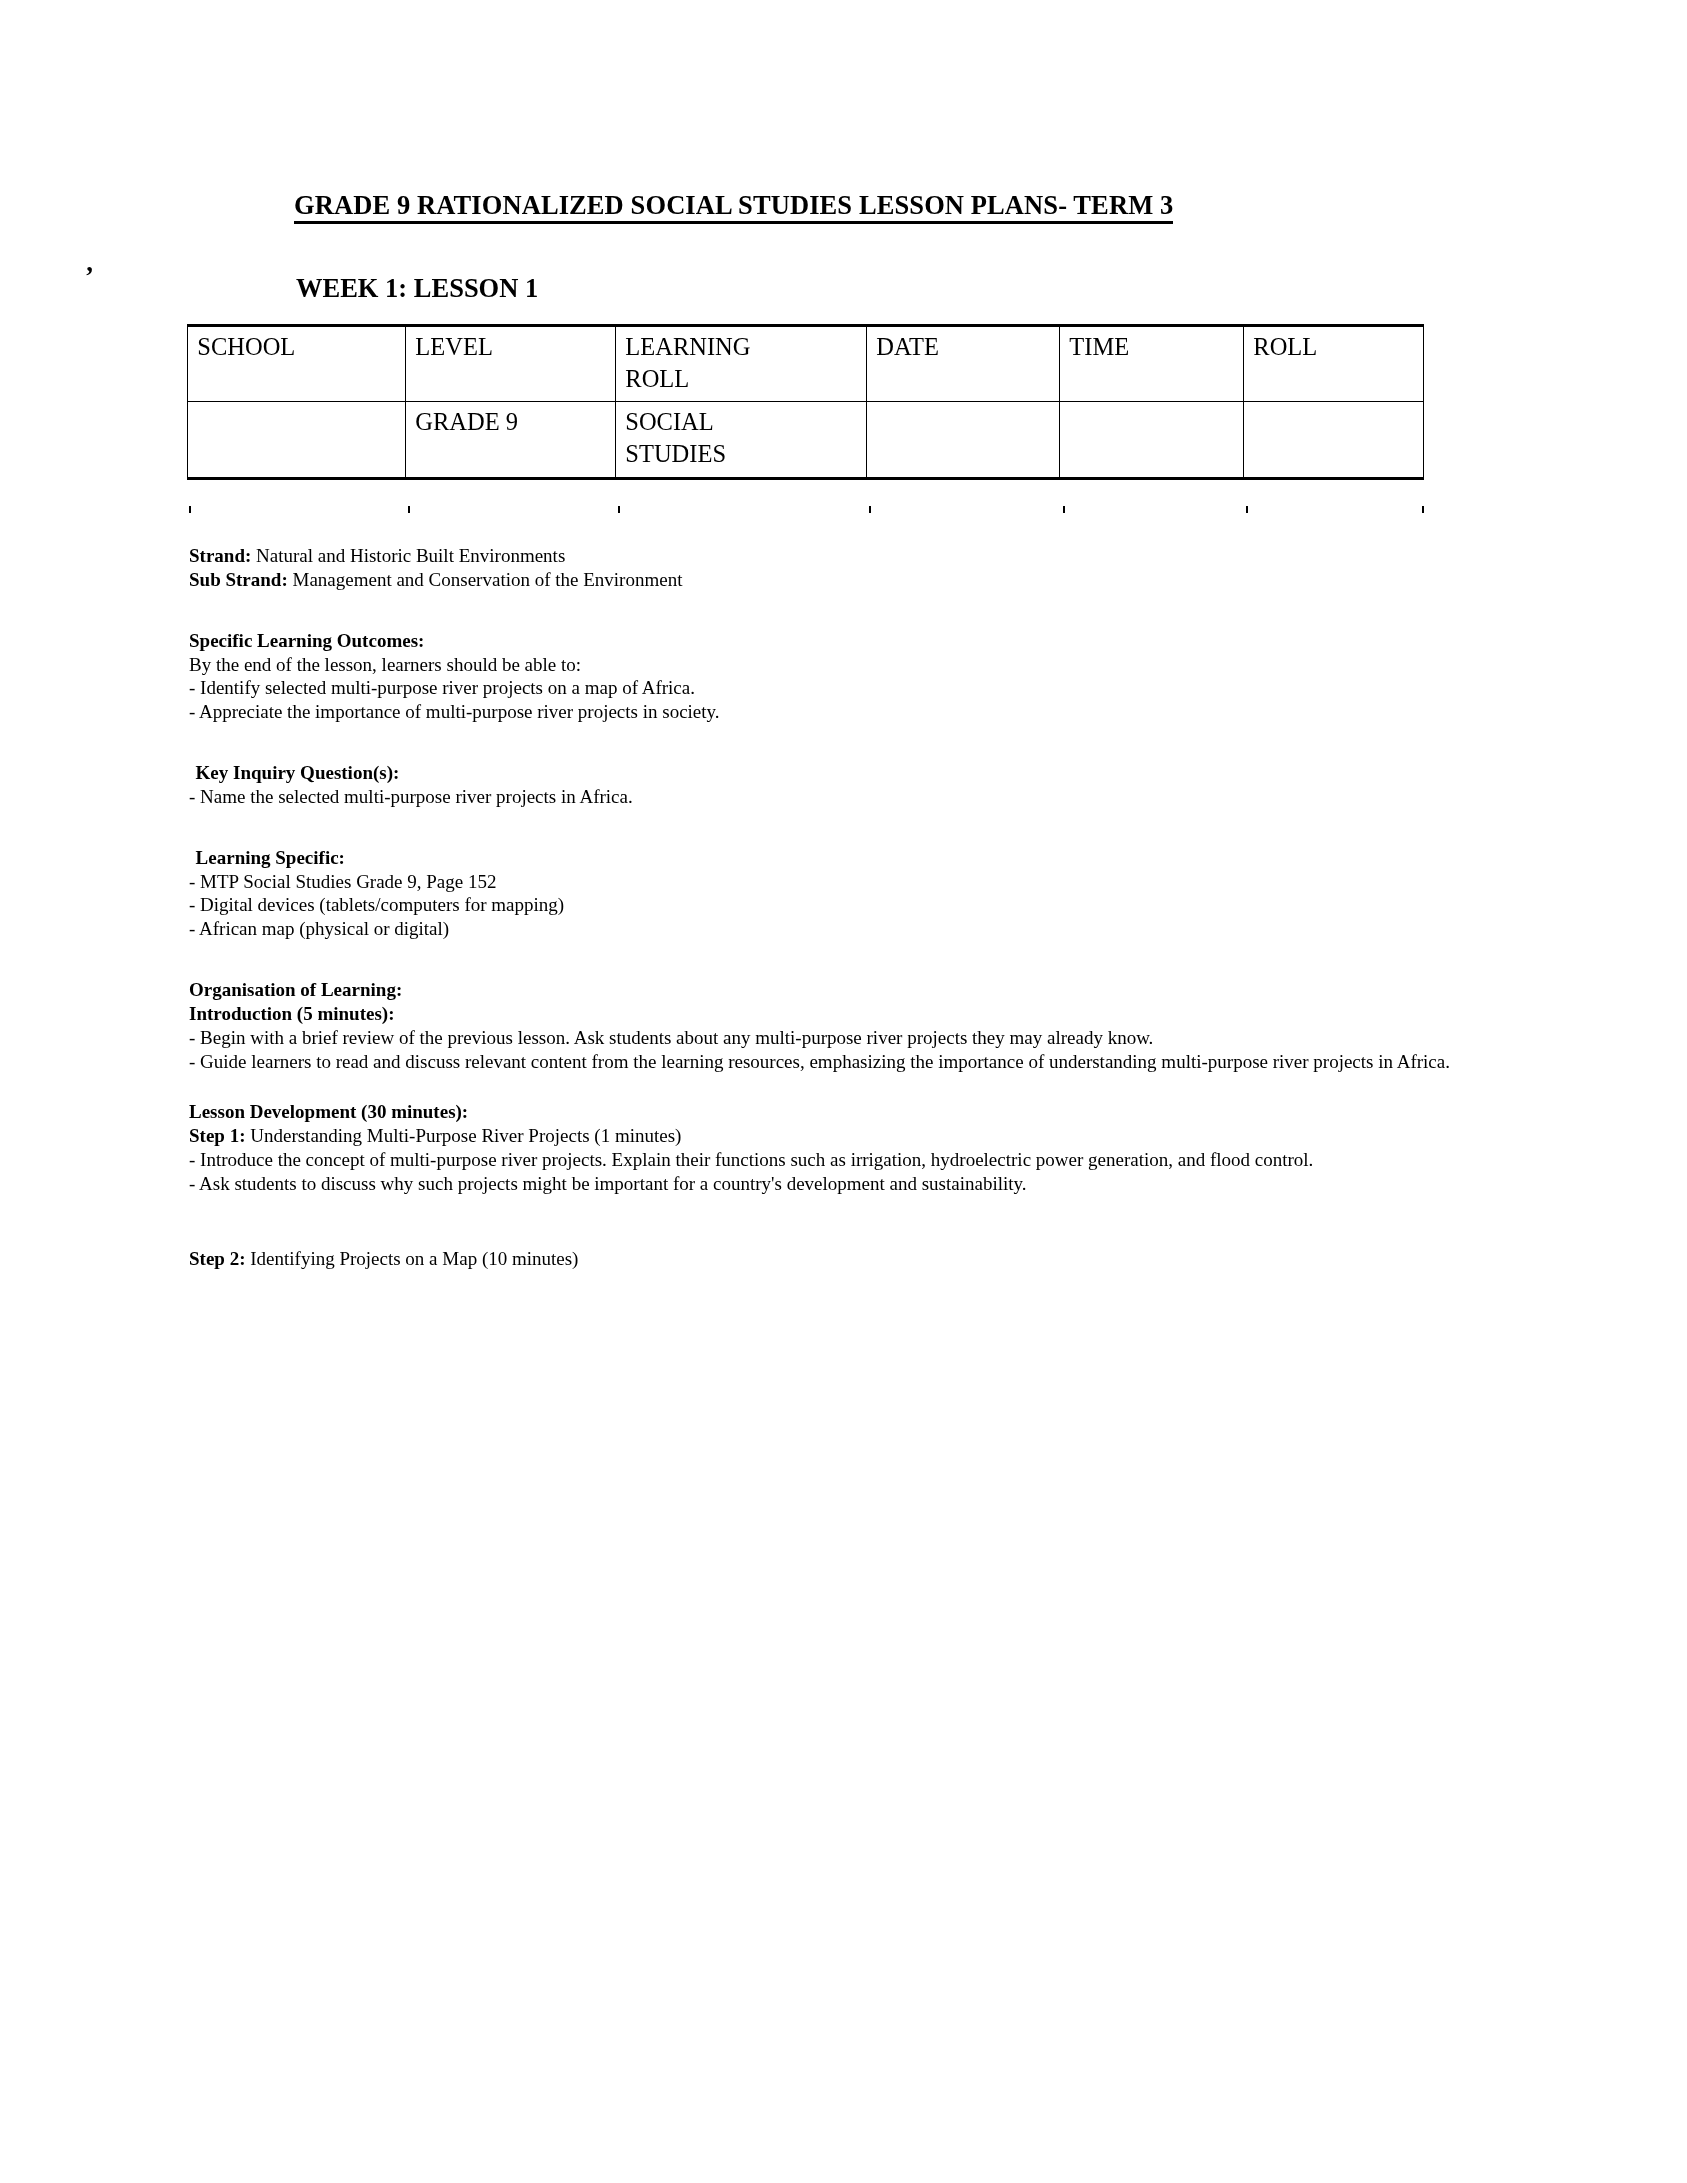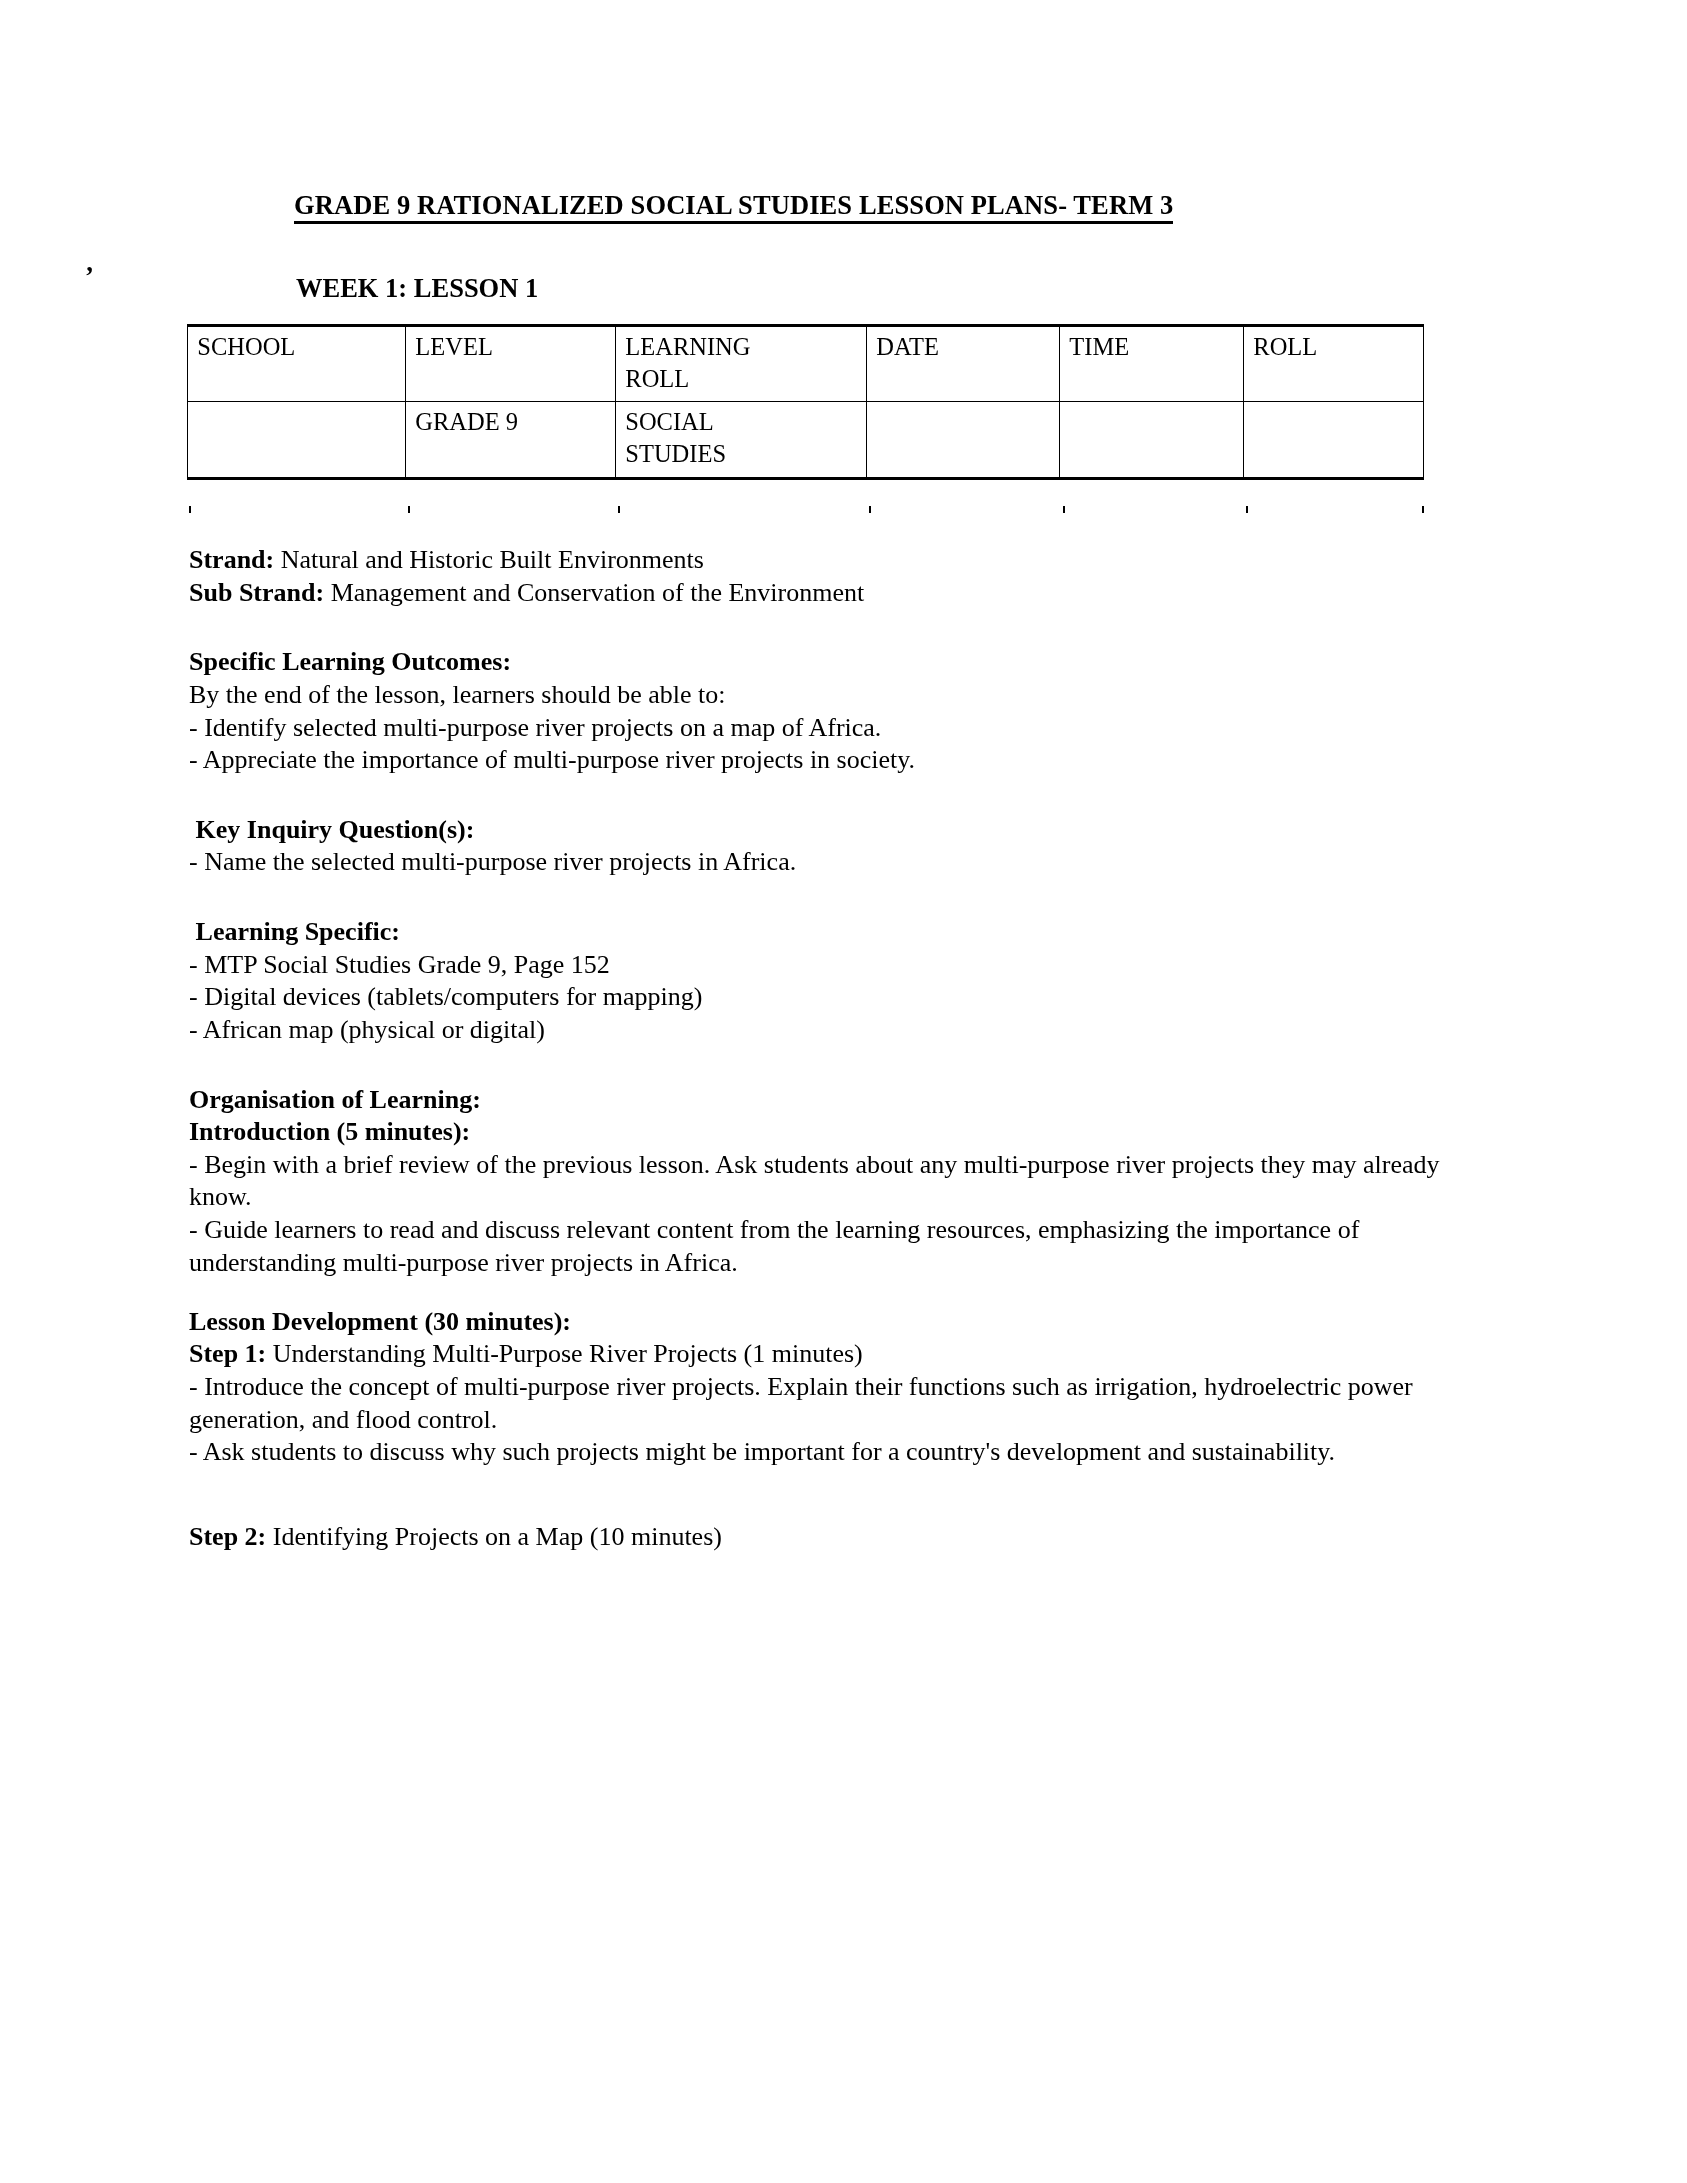--- a/index.html
+++ b/index.html
@@ -91,21 +91,21 @@
     background: #000;
     top: 506px;
   }
 
   
   .body {
     position: absolute;
     left: 189px;
     top: 544px;
     width: 1277px;
-    font-size: 26px;
+    font-size: 19px;
     line-height: 1.0;
   }
   .body p {
     margin: 0;
     line-height: 1.255;
   }
   .para {
     line-height: 1.60;
     margin: 0;
   }

